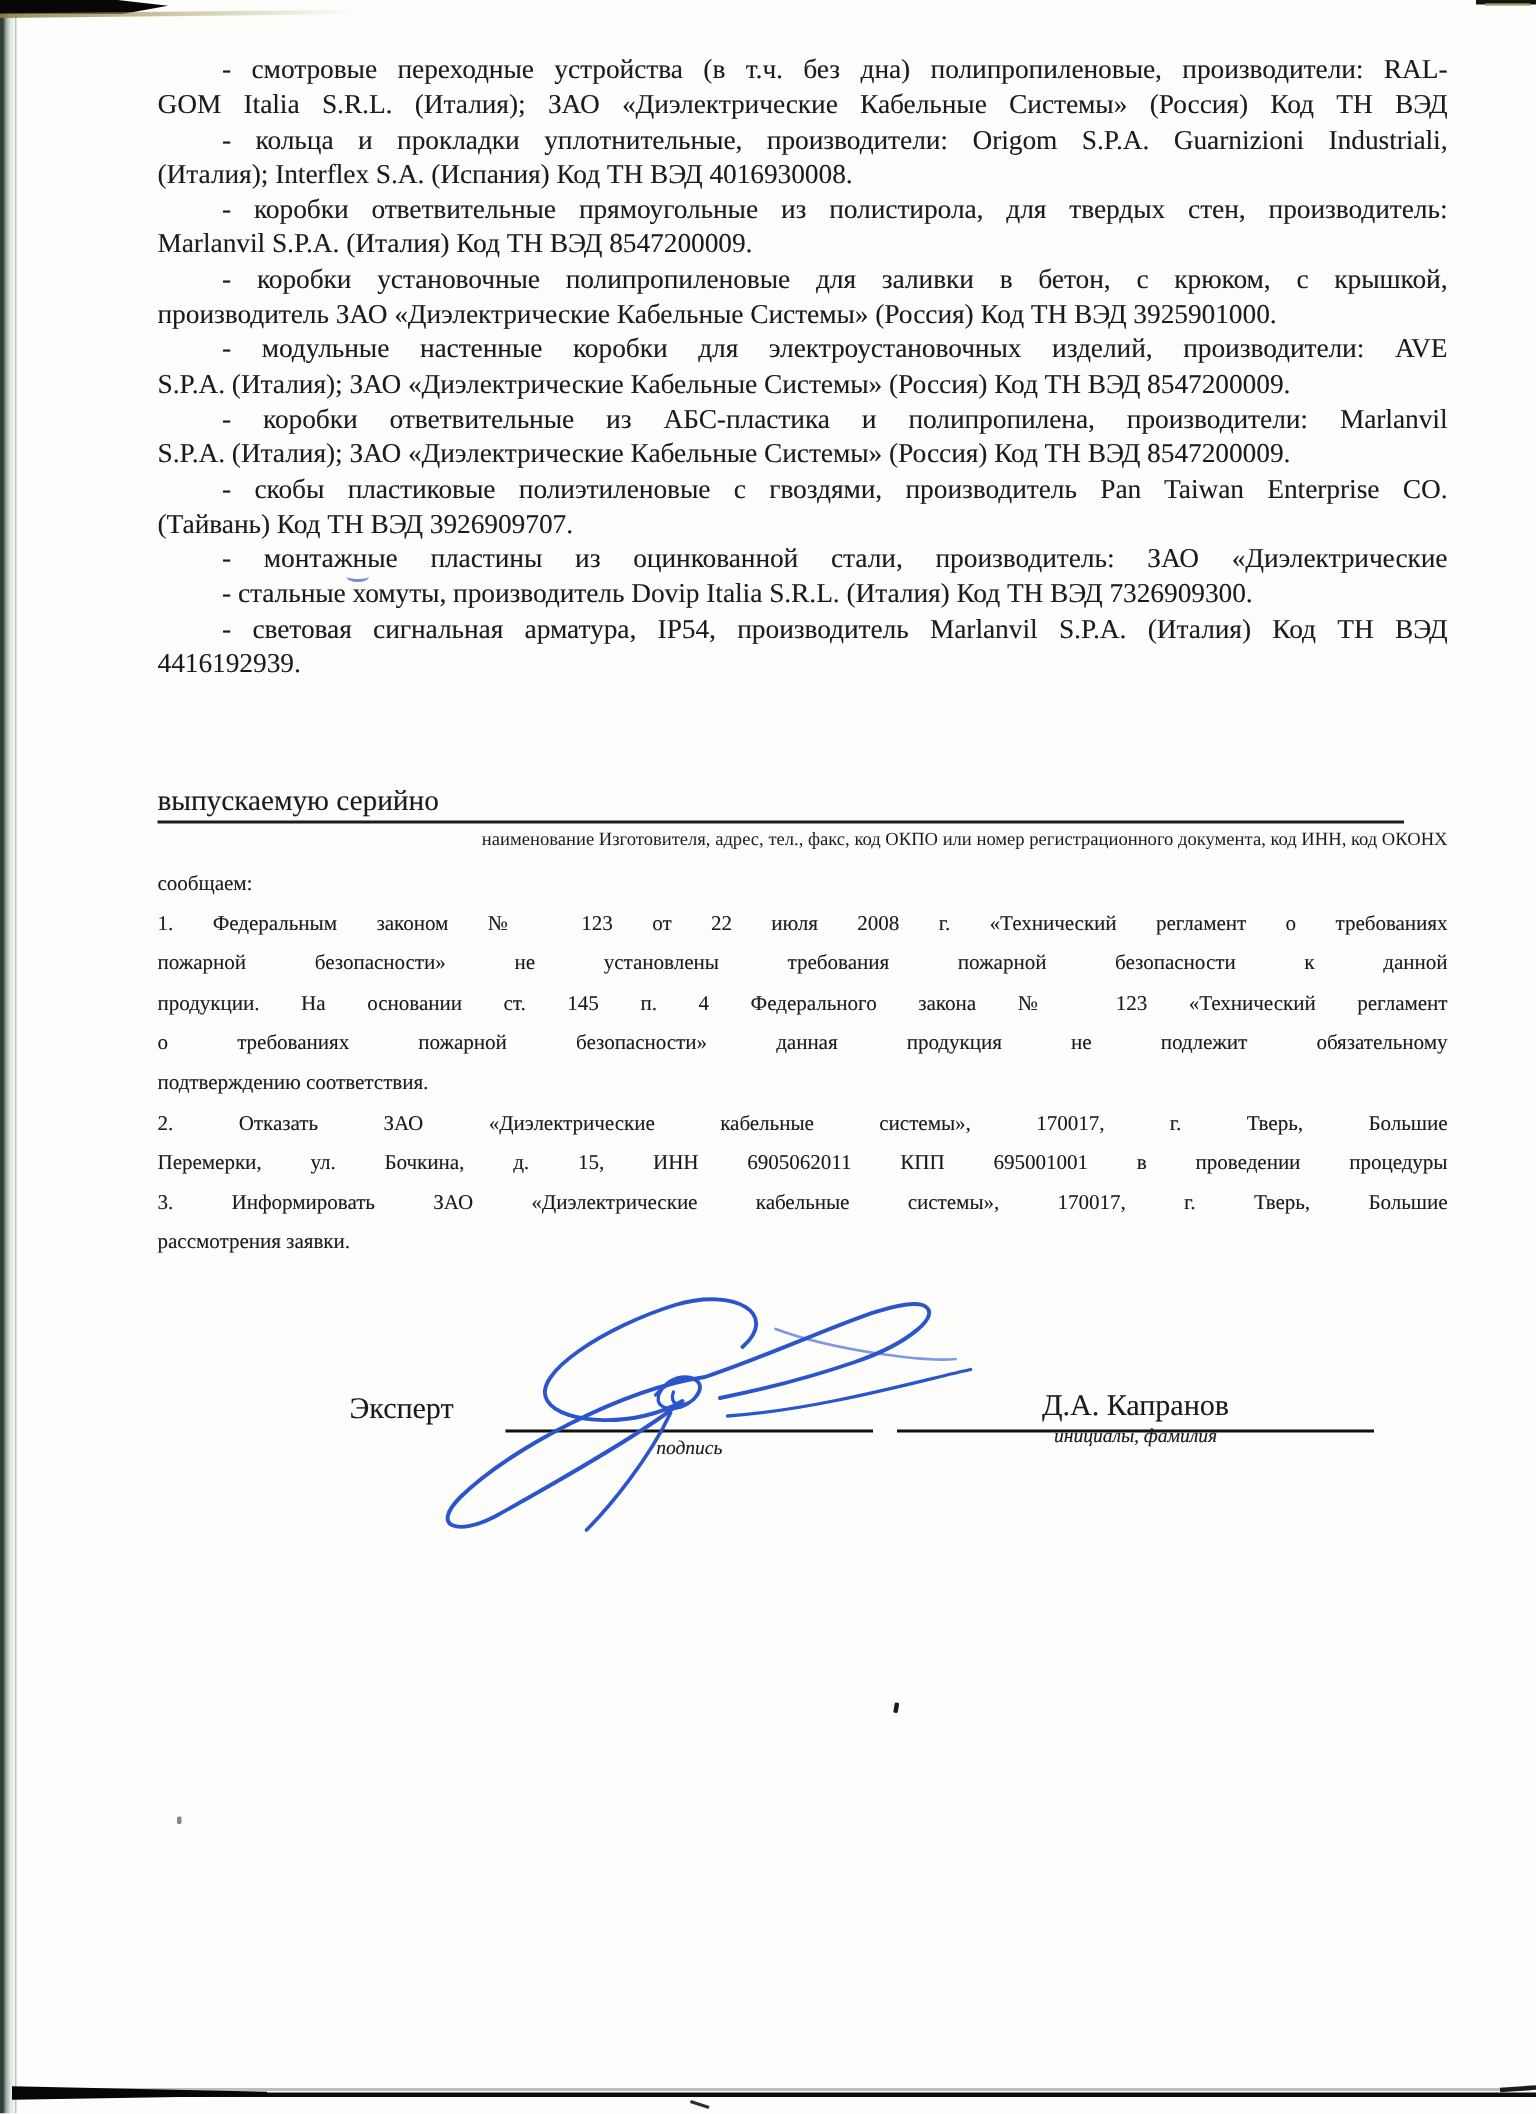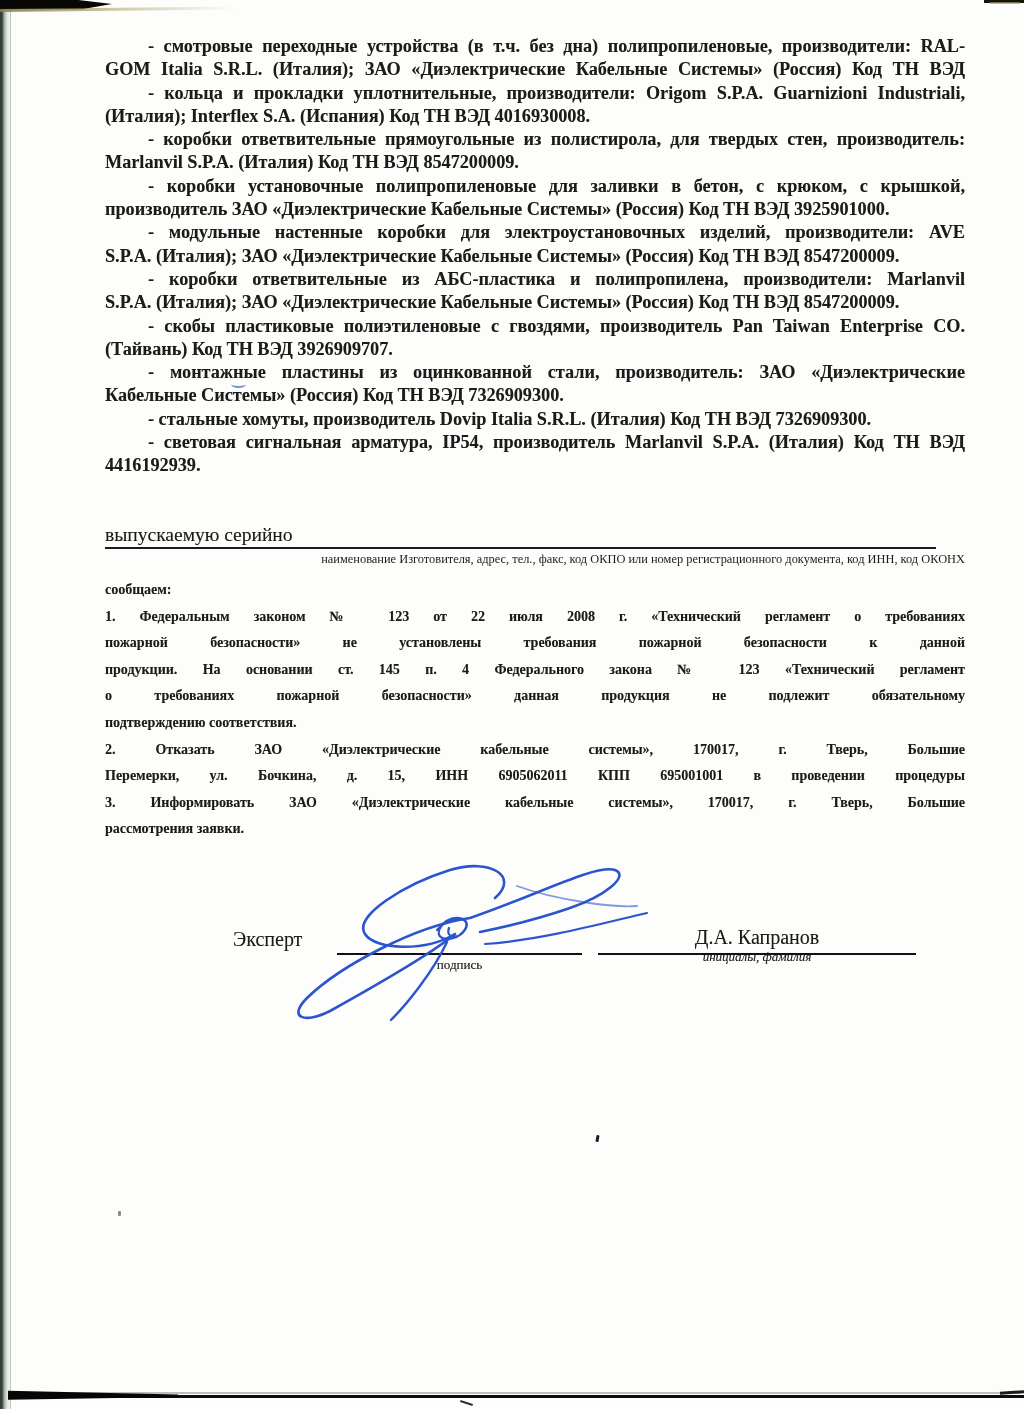--- a/index.html
+++ b/index.html
@@ -28,36 +28,36 @@
   .bottom-mark{position:absolute;left:460px;top:1402px;width:13px;height:2px;background:#2e2e2e;transform:rotate(18deg);}
   .speck-1{position:absolute;left:596px;top:1135px;width:3px;height:7px;background:#1c1c1c;border-radius:1px;transform:rotate(10deg);}
   .speck-2{position:absolute;left:118px;top:1211px;width:3px;height:5px;background:#8a8a85;border-radius:1px;}
   .tn-mark{position:absolute;left:231px;top:381px;width:15px;height:5px;
     border-bottom:2px solid rgba(60,95,200,.7);border-radius:50%;}
 
   
   .content{position:absolute;left:105px;top:0;width:860px;color:#1b1b19;
     text-shadow:0.2px 0 0 rgba(25,25,25,.35);}
   .block{position:absolute;left:0;width:860px;}
-  .line{text-align:justify;text-align-last:justify;font-weight:bold;}
+  .line{text-align:justify;text-align-last:justify;}
   .line.l{text-align-last:left;}
   .line.i{text-indent:43px;}
   .product-list{top:35px;font-size:18.2px;line-height:23.3px;}
   .statement{top:577px;font-size:14px;line-height:26.6px;}
 
   .series{top:524px;font-size:19.5px;line-height:22px;}
   .series-underline{position:absolute;left:0;top:23px;width:831px;height:2px;background:#1c1c1c;}
   .series-caption{position:absolute;left:0;top:28px;width:860px;text-align:right;
     font-size:12.4px;line-height:15px;text-shadow:none;}
 
   .expert-label{position:absolute;left:128px;top:928px;font-size:20px;}
   .sig-line1{position:absolute;left:232px;top:953px;width:245px;height:2px;background:#111;}
   .sig-line2{position:absolute;left:493px;top:953px;width:318px;height:2px;background:#111;}
   .sig-name{position:absolute;left:493px;top:926px;width:318px;text-align:center;font-size:20px;}
-  .sig-caption1{position:absolute;left:232px;top:957px;width:245px;text-align:center;font-size:13px;}
+  .sig-caption1{position:absolute;left:232px;top:957px;width:245px;text-align:center;font-style:italic;font-size:13px;}
   .sig-caption2{position:absolute;left:493px;top:949px;width:318px;text-align:center;font-style:italic;font-size:13px;}
 
   .signature-svg{position:absolute;left:285px;top:856px;width:365px;height:175px;z-index:3;}
   .sig-path{fill:none;stroke:#2b55cd;stroke-linecap:round;stroke-linejoin:round;}
 </style>
 </head>
 <body>
 
 <div class="page">
 
@@ -87,21 +87,20 @@
         <div class="line l">Marlanvil S.P.A. (Италия) Код ТН ВЭД 8547200009.</div>
         <div class="line i">- коробки установочные полипропиленовые для заливки в бетон, с крюком, с крышкой,</div>
         <div class="line l">производитель ЗАО «Диэлектрические Кабельные Системы» (Россия) Код ТН ВЭД 3925901000.</div>
         <div class="line i">- модульные настенные коробки для электроустановочных изделий, производители: AVE</div>
         <div class="line l">S.P.A. (Италия); ЗАО «Диэлектрические Кабельные Системы» (Россия) Код ТН ВЭД 8547200009.</div>
         <div class="line i">- коробки ответвительные из АБС-пластика и полипропилена, производители: Marlanvil</div>
         <div class="line l">S.P.A. (Италия); ЗАО «Диэлектрические Кабельные Системы» (Россия) Код ТН ВЭД 8547200009.</div>
         <div class="line i">- скобы пластиковые полиэтиленовые с гвоздями, производитель Pan Taiwan Enterprise CO.</div>
         <div class="line l">(Тайвань) Код ТН ВЭД 3926909707.</div>
         <div class="line i">- монтажные пластины из оцинкованной стали, производитель: ЗАО «Диэлектрические</div>
-        <div class="line l">Кабельные Системы» (Россия) Код ТН ВЭД 7326909300.</div>
         <div class="line i l">- стальные хомуты, производитель Dovip Italia S.R.L. (Италия) Код ТН ВЭД 7326909300.</div>
         <div class="line i">- световая сигнальная арматура, IP54, производитель Marlanvil S.P.A. (Италия) Код ТН ВЭД</div>
         <div class="line l">4416192939.</div>
       </div>
 
     <div class="block series">
       <div>выпускаемую серийно</div>
       <div class="series-underline"></div>
       <div class="series-caption">наименование Изготовителя, адрес, тел., факс, код ОКПО или номер регистрационного документа, код ИНН, код ОКОНХ</div>
     </div>

